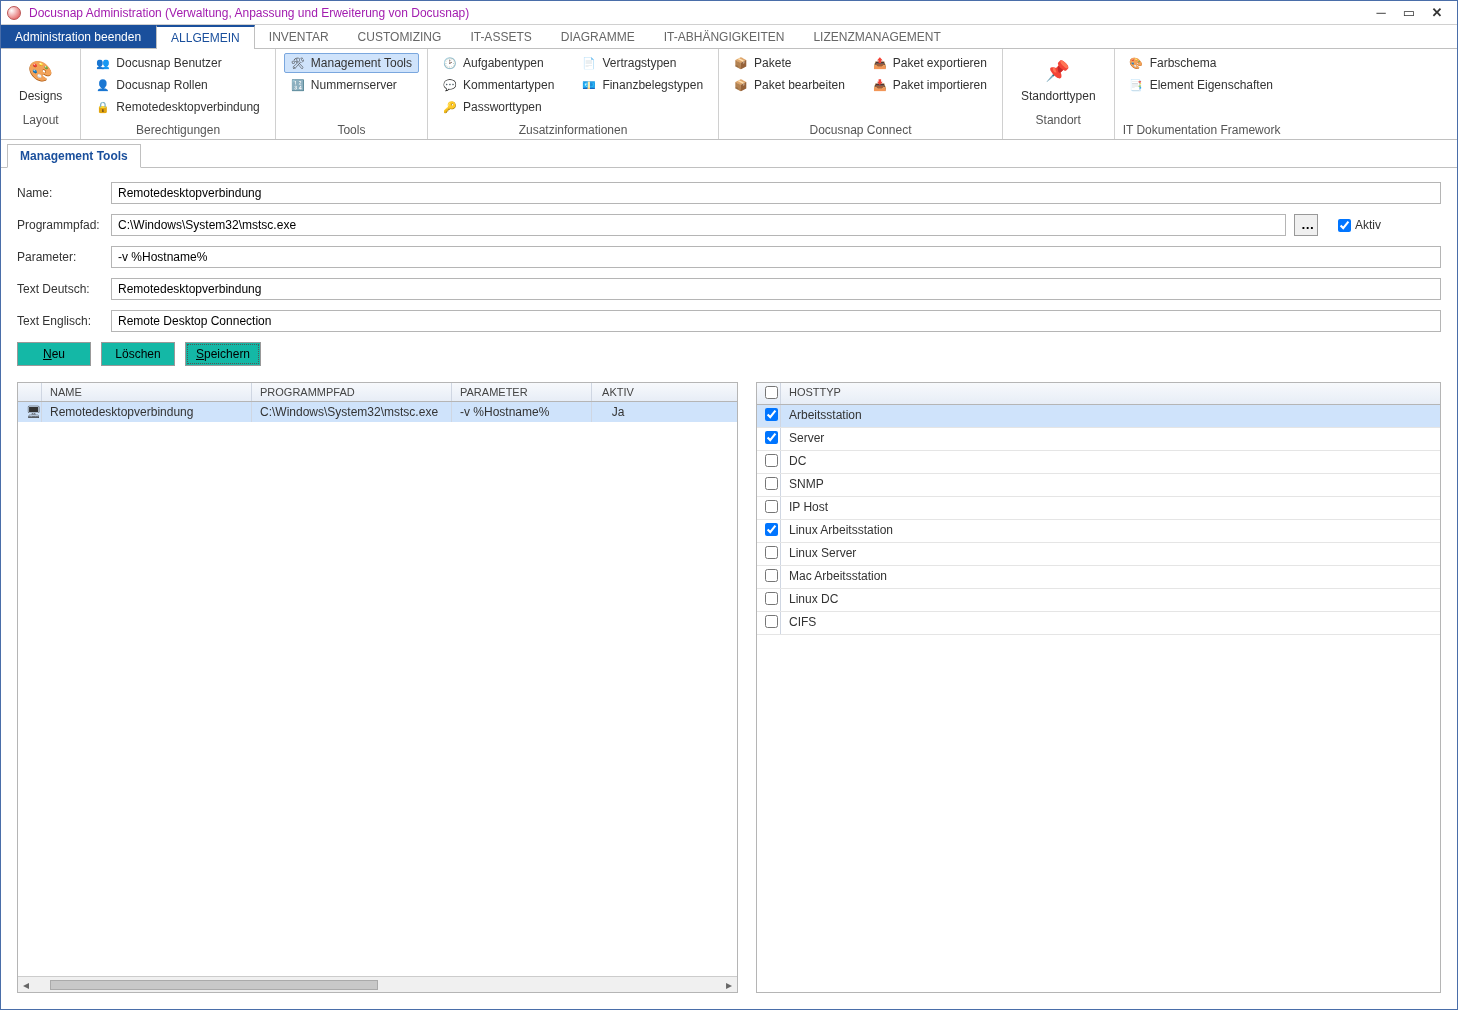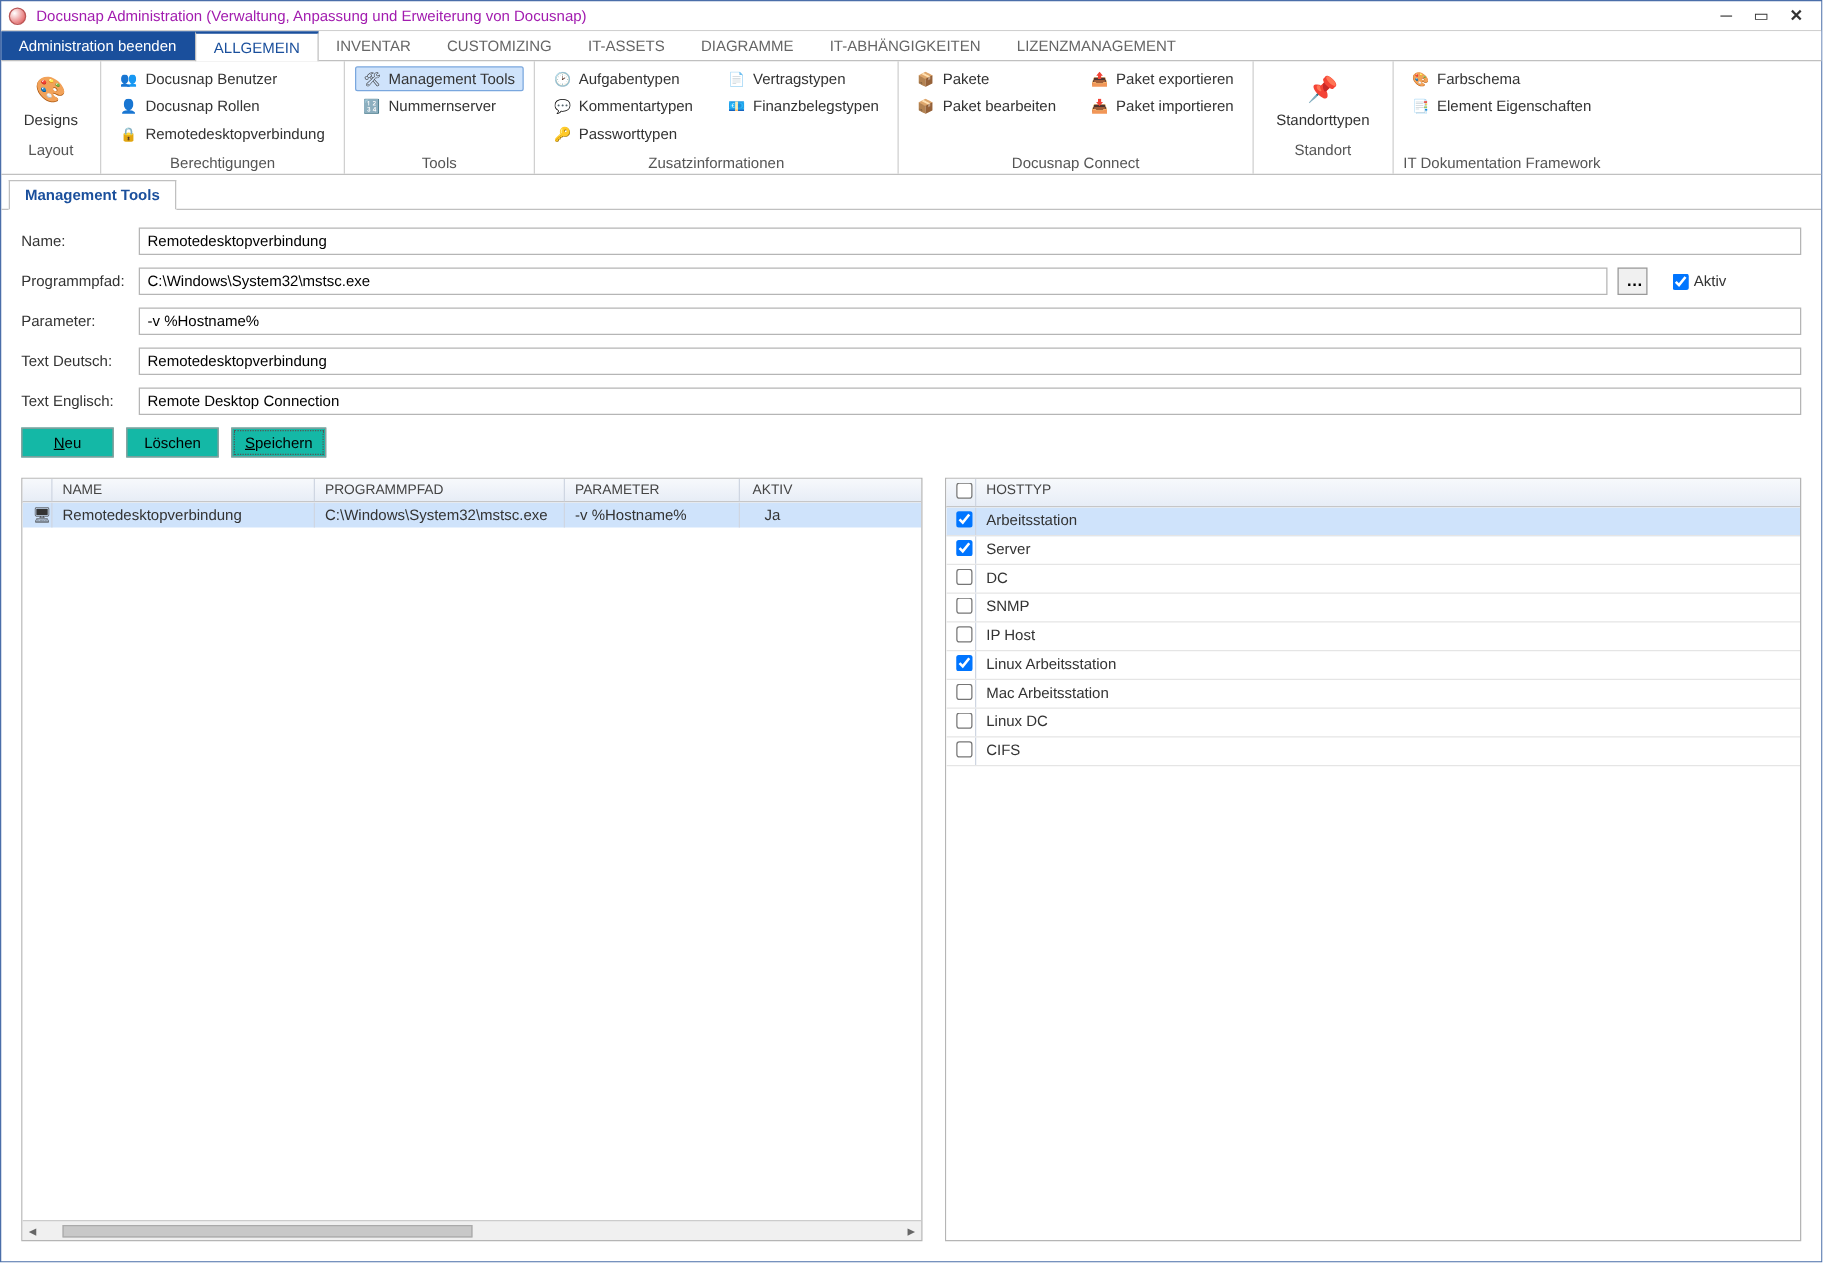--- a/index.html
+++ b/index.html
@@ -296,20 +296,24 @@
             <div class="grid-row">
               <div class="cell c-chk"><input type="checkbox" style=""></div>
               <div class="cell c-host" style="border-right: none;">IP Host</div>
             </div>
             <div class="grid-row">
               <div class="cell c-chk"><input type="checkbox" checked="" style=""></div>
               <div class="cell c-host" style="border-right: none;">Linux Arbeitsstation</div>
             </div>
             <div class="grid-row">
               <div class="cell c-chk"><input type="checkbox" style=""></div>
+              <div class="cell c-host" style="border-right: none;">Linux Server</div>
+            </div>
+            <div class="grid-row">
+              <div class="cell c-chk"><input type="checkbox" style=""></div>
               <div class="cell c-host" style="border-right: none;">Mac Arbeitsstation</div>
             </div>
             <div class="grid-row">
               <div class="cell c-chk"><input type="checkbox" style=""></div>
               <div class="cell c-host" style="border-right: none;">Linux DC</div>
             </div>
             <div class="grid-row">
               <div class="cell c-chk"><input type="checkbox" style=""></div>
               <div class="cell c-host" style="border-right: none;">CIFS</div>
             </div>

